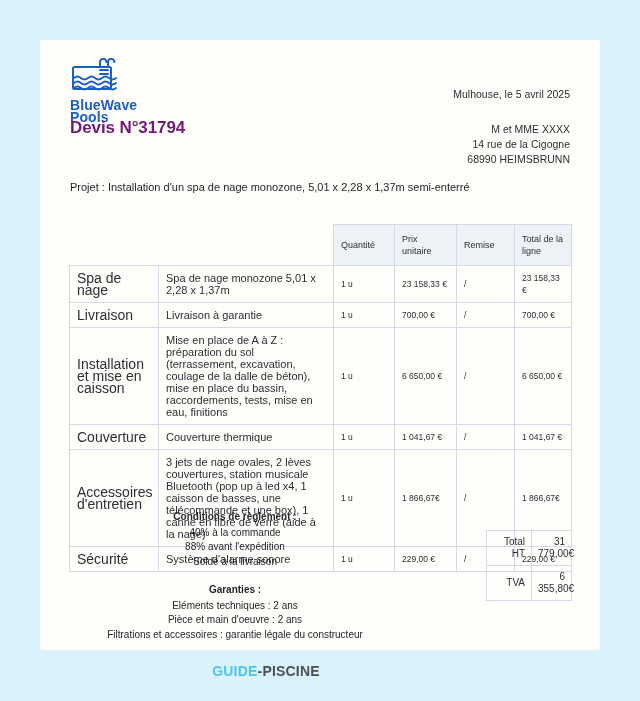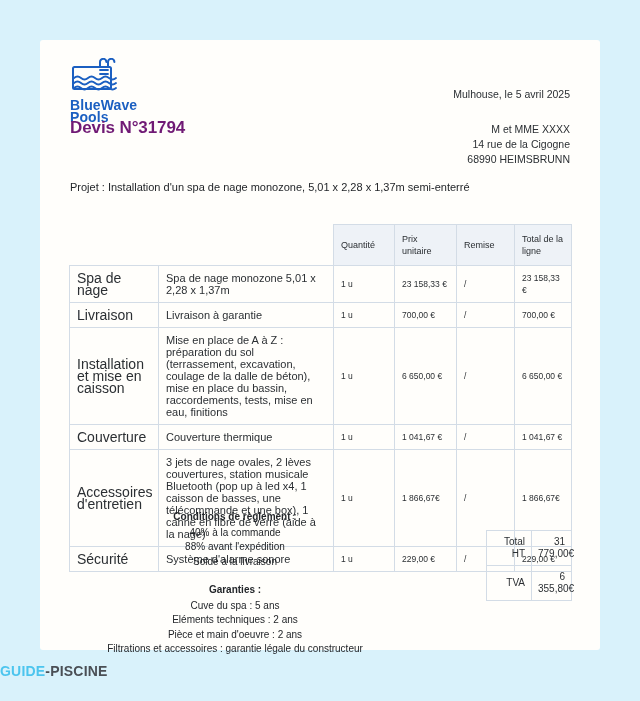--- a/index.html
+++ b/index.html
@@ -173,20 +173,21 @@
     margin-bottom: 1px;
   }
   .notes .line { white-space: nowrap; }
 
   
   .footer {
     position: absolute;
     left: 0;
     top: 662px;
     width: 532px;
+    text-align: center;
   }
   .footer-logo {
     display: inline-block;
     font-size: 14px;
     font-weight: bold;
     letter-spacing: .2px;
   }
   .footer-logo .gl { color: #4cc5ee; }
   .footer-logo .ps { color: #4a4f55; }
 </style>
@@ -321,21 +322,20 @@
 
     <div class="notes">
       <div class="block">
         <div class="block-title">Conditions de règlement :</div>
         <div class="line">40% à la commande</div>
         <div class="line">88% avant l'expédition</div>
         <div class="line">Solde à la livraison</div>
       </div>
       <div class="block">
         <div class="block-title">Garanties :</div>
-        <div class="line">Cuve du spa : 5 ans</div>
         <div class="line">Eléments techniques : 2 ans</div>
         <div class="line">Pièce et main d'oeuvre : 2 ans</div>
         <div class="line">Filtrations et accessoires : garantie légale du constructeur</div>
       </div>
     </div>
 
   </div>
 
   <div class="footer">
     <span class="footer-logo"><span class="gl">GUIDE</span><span class="ps">-PISCINE</span></span>

